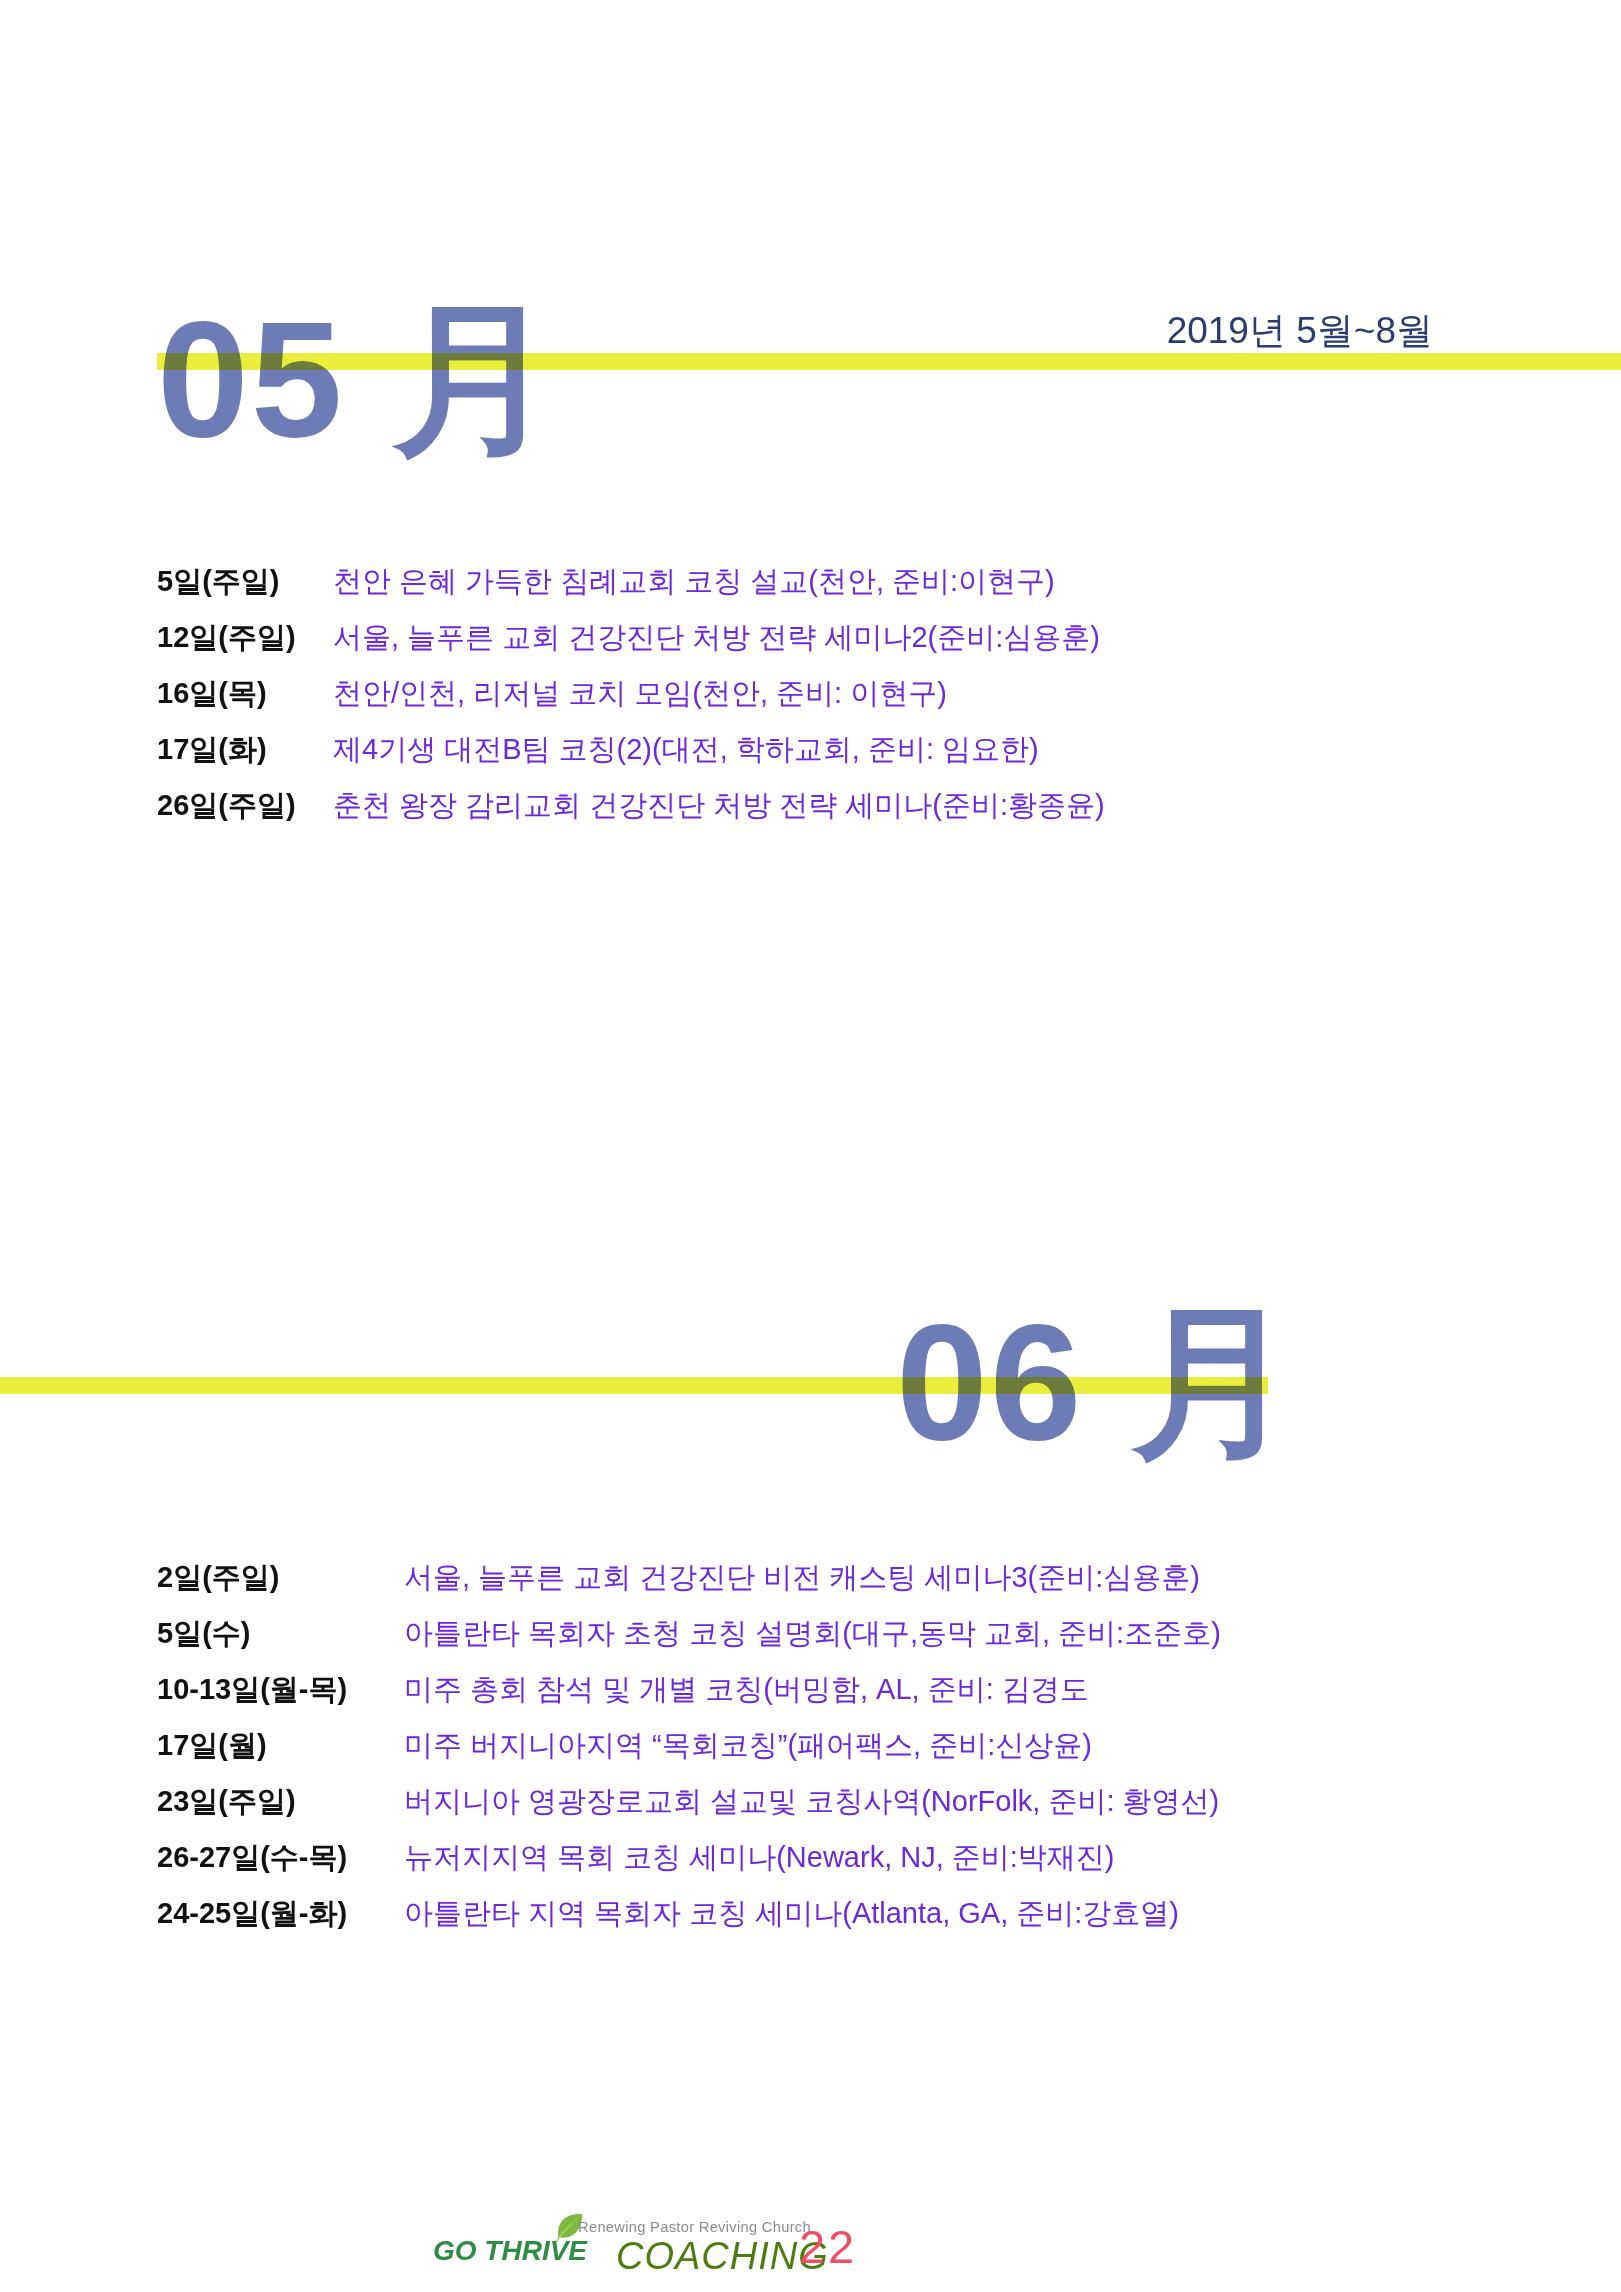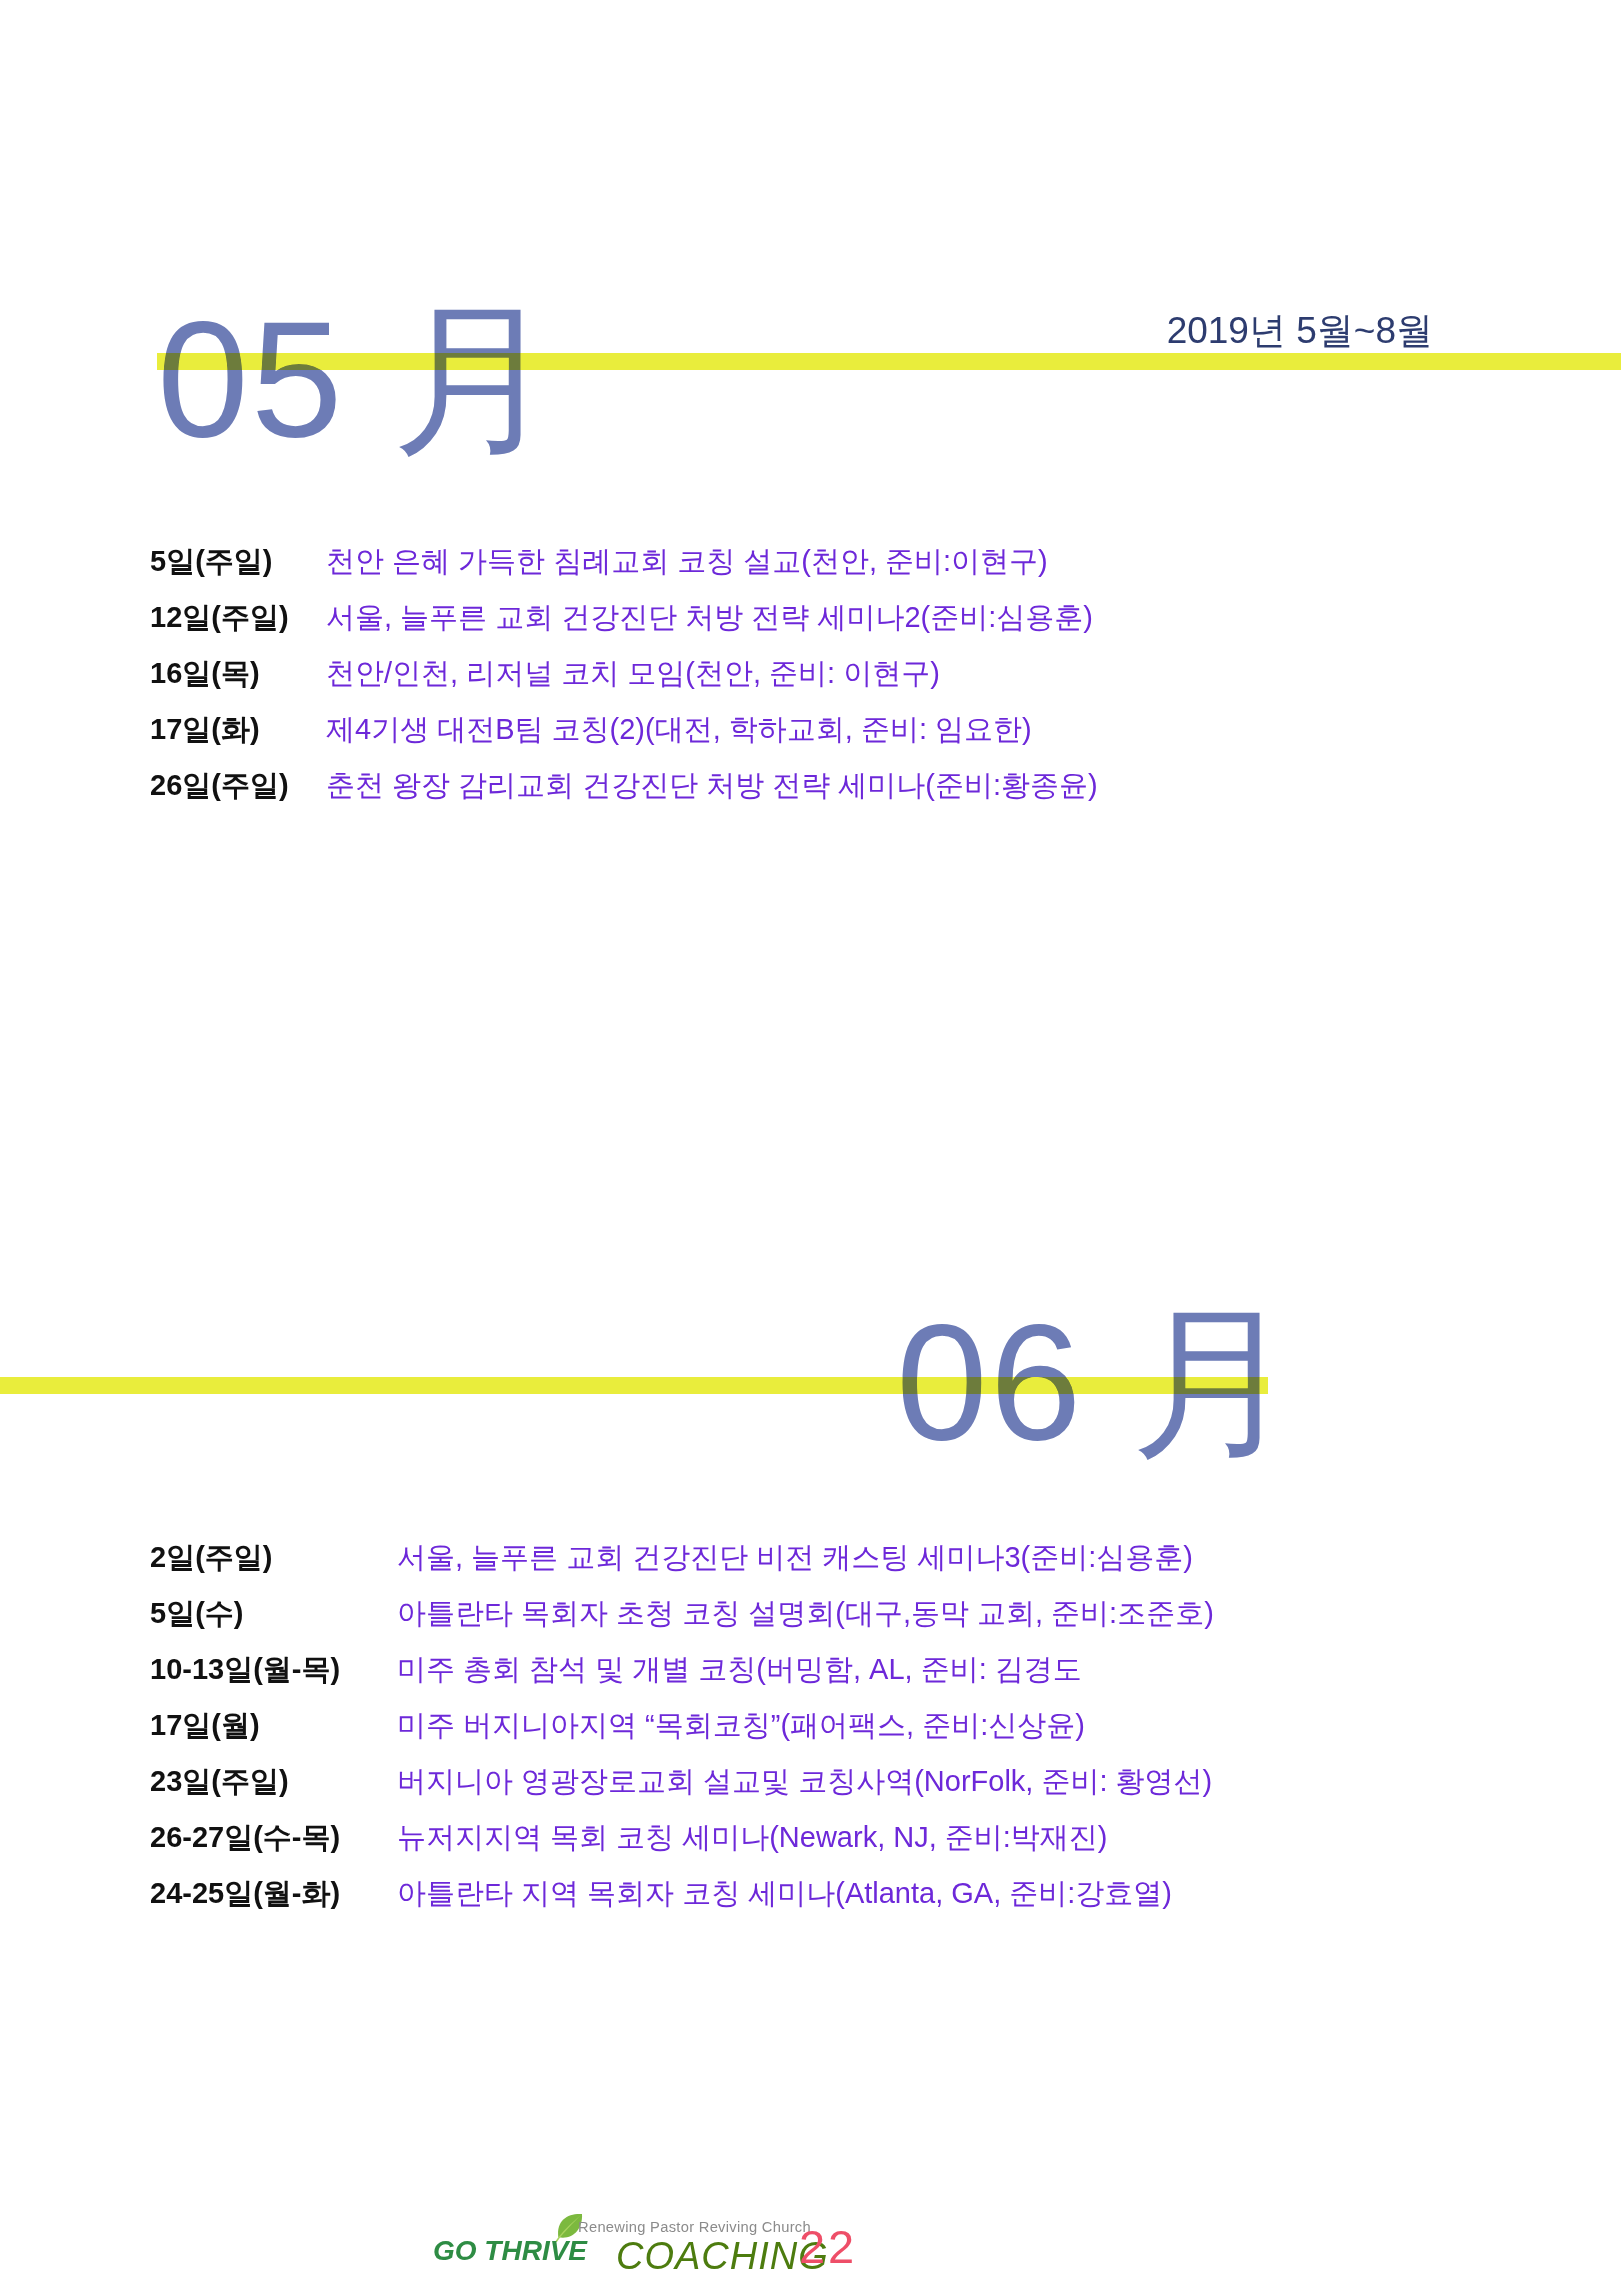--- a/index.html
+++ b/index.html
@@ -13,21 +13,21 @@
     height: 2293px;
     background: #ffffff;
     overflow: hidden;
     font-family: "Liberation Sans", "DejaVu Sans", sans-serif;
   }
 
   
   .month-heading {
     position: absolute;
     font-size: 165px;
-    font-weight: normal;
+    font-weight: bold;
     line-height: 1;
     color: #6d7cb6;
     letter-spacing: 2px;
     white-space: nowrap;
     z-index: 1;
   }
   .heading-may  { left: 157px; top: 297px; }
   .heading-june { left: 896px; top: 1300px; }
 
   
@@ -47,22 +47,23 @@
     top: 306px;
     right: 188px;
     font-size: 37px;
     color: #2d3c6f;
     white-space: nowrap;
   }
 
   
   .entries {
     position: absolute;
-    left: 150px;
+    left: 157px;
     z-index: 2;
+    margin-top: 20px;
   }
   .entries-may  { top: 542px;  width: 1313px; }
   .entries-june { top: 1538px; width: 1392px; }
   .entry {
     display: flex;
     align-items: flex-start;
     height: 56px;
     font-size: 29px;
     white-space: nowrap;
   }

